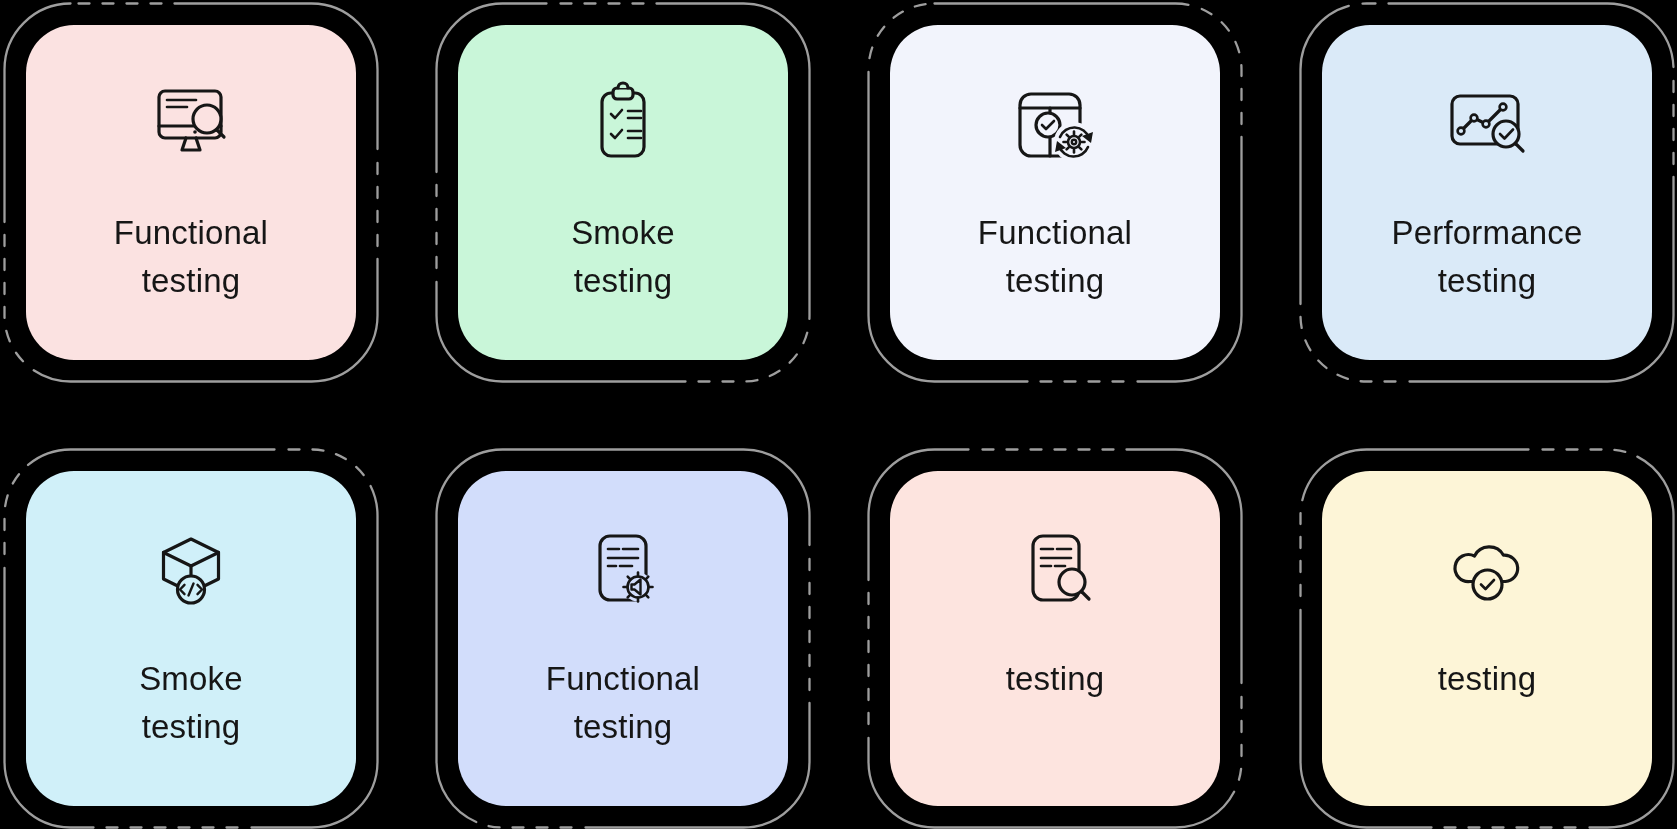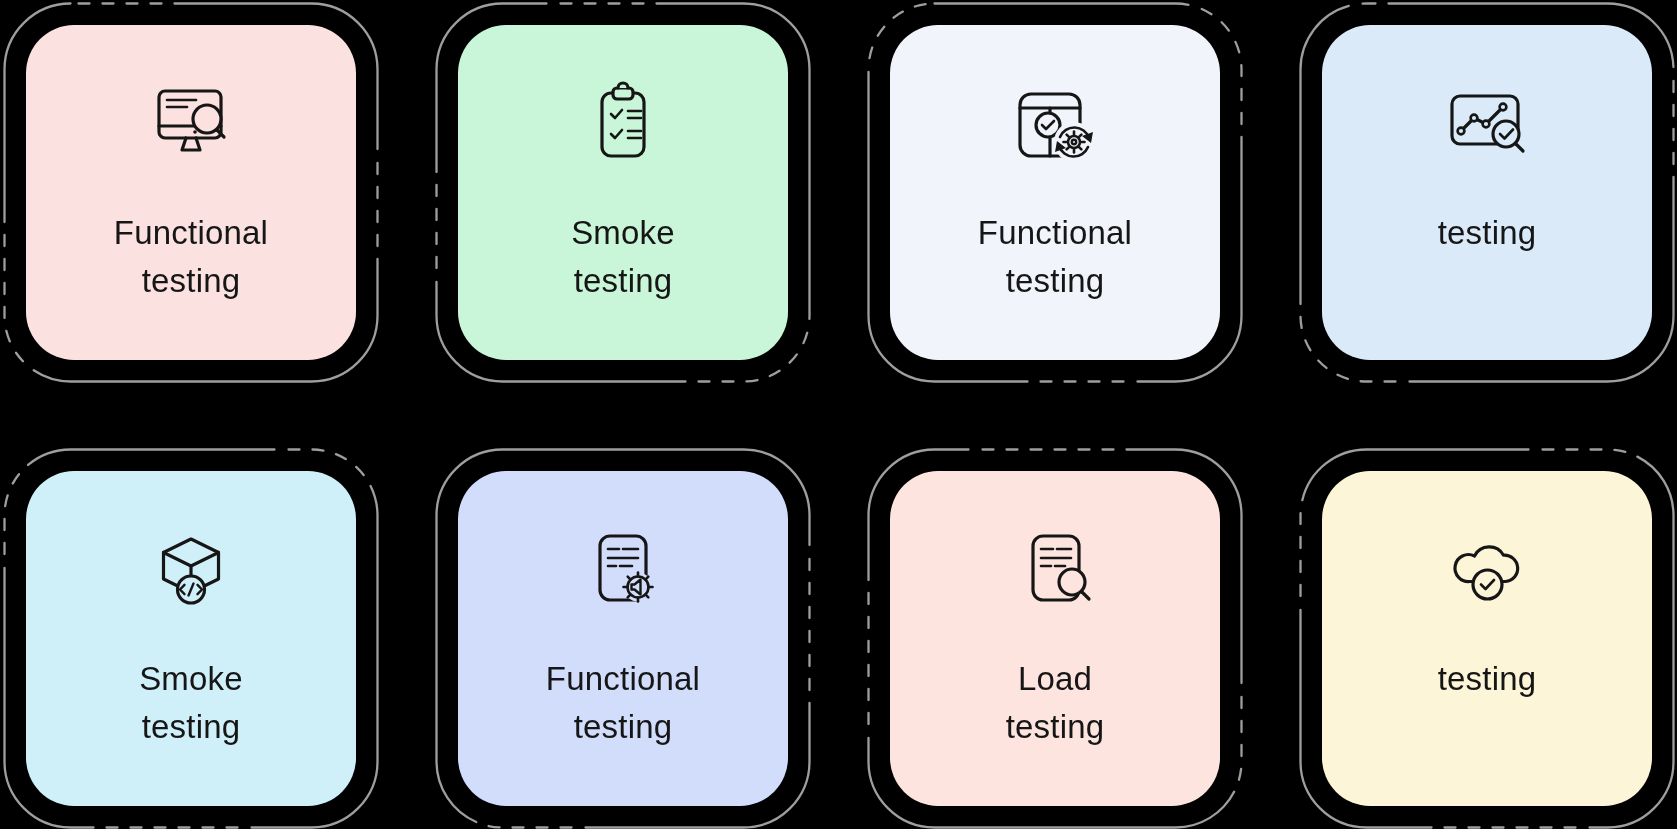--- a/index.html
+++ b/index.html
@@ -148,20 +148,21 @@
           <path d="M22 54 L35 41 L47 47 L64 30"></path>
           <circle class="fill-bg thin" cx="22" cy="54" r="3.4"></circle>
           <circle class="fill-bg thin" cx="35" cy="41" r="3.4"></circle>
           <circle class="fill-bg thin" cx="47" cy="47" r="3.4"></circle>
           <circle class="fill-bg thin" cx="64" cy="30" r="3.4"></circle>
           <circle class="fill-bg" cx="67" cy="57" r="13"></circle>
           <path class="thin" d="M61 57 l4.5 4.5 8.5 -9"></path>
           <path d="M77 67 L84 74"></path>
         </svg>
         <div class="label">
+          <span class="line">Performance</span>
           <span class="line">testing</span>
         </div>
       </div>
     </div>
 
     <div class="cell">
       <svg class="outline" viewBox="0 0 376 381">
         <rect x="1.5" y="1.5" width="373" height="378" rx="66" style="stroke-dashoffset:260"></rect>
       </svg>
       <div class="card" style="--card-bg: #d0f0f9;">
@@ -221,21 +222,20 @@
           <rect x="26" y="13" width="46" height="64" rx="10"></rect>
           <path class="thin" d="M34 26 H46"></path>
           <path class="thin" d="M50 26 H64"></path>
           <path class="thin" d="M34 35 H64"></path>
           <path class="thin" d="M34 43 H44"></path>
           <path class="thin" d="M48 43 H58"></path>
           <circle class="fill-bg" cx="65" cy="59" r="13"></circle>
           <path d="M75 69 L82 76"></path>
         </svg>
         <div class="label">
-          <span class="line">Load</span>
           <span class="line">testing</span>
         </div>
       </div>
     </div>
 
     <div class="cell">
       <svg class="outline" viewBox="0 0 376 381">
         <rect x="1.5" y="1.5" width="373" height="378" rx="66" style="stroke-dashoffset:1330"></rect>
       </svg>
       <div class="card" style="--card-bg: #fdf5d7;">

